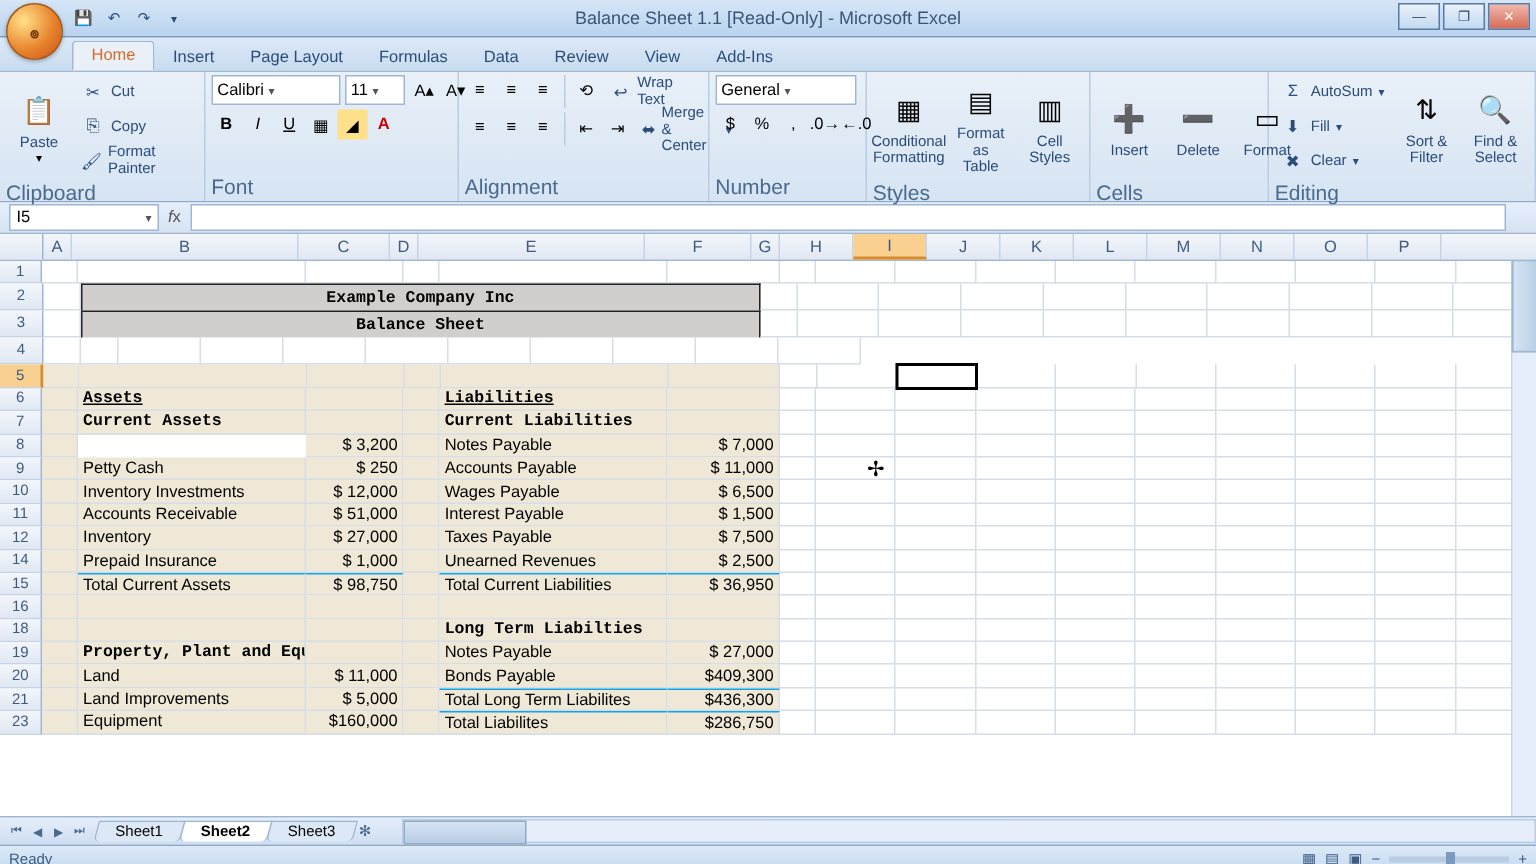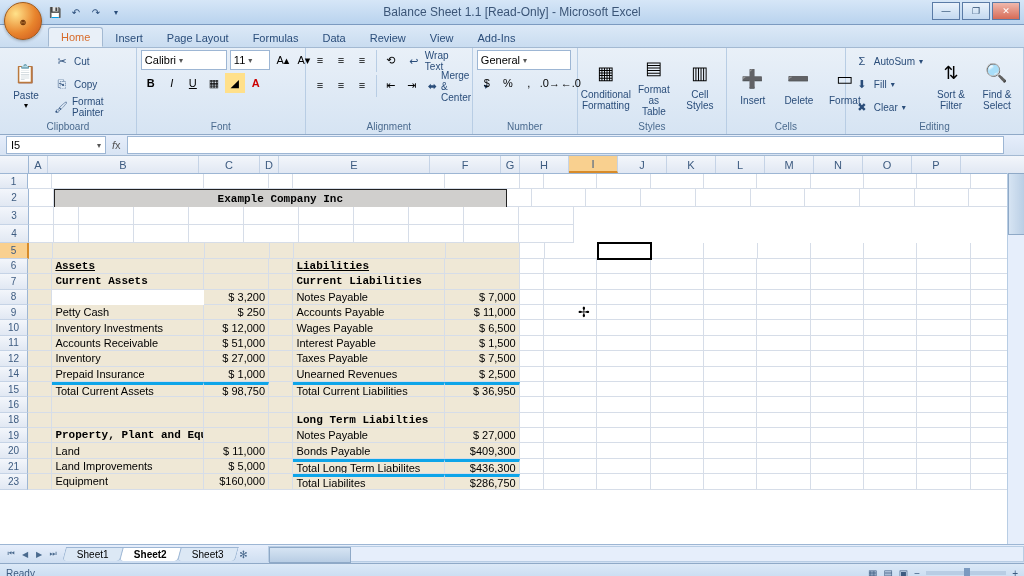--- a/index.html
+++ b/index.html
@@ -10,21 +10,21 @@
 .qat-icon { width:16px; height:16px; display:flex; align-items:center; justify-content:center; color:#2a4d7a; font-size:10px; }
 .title-text { position:absolute; left:50%; transform:translateX(-50%); color:#3b5577; font-size:12px; }
 .win-controls { position:absolute; right:4px; top:2px; display:flex; gap:2px; }
 .win-btn { width:26px; height:16px; border:1px solid #5a7ba6; background:linear-gradient(#eaf2fb,#c3d9f0); font-size:9px; display:flex; align-items:center; justify-content:center; color:#2a4a6e; }
 .win-btn.close { background:linear-gradient(#f0b8ac,#d66b56); color:#fff; }
 .ribbon-tabs { height:22px; background:linear-gradient(#dce9f7,#c9dcf0); display:flex; align-items:end; padding-left:48px; border-bottom:1px solid #a3b9d2; }
 .rtab { padding:3px 12px; font-size:11px; color:#2a4d7a; cursor:pointer; }
 .rtab.active { background:#e9f0f8; border:1px solid #a3b9d2; border-bottom:1px solid #e9f0f8; border-radius:3px 3px 0 0; color:#d76b2a; }
 .ribbon { height:86px; background:linear-gradient(#e9f0f8,#d6e4f3); border-bottom:1px solid #8fa9c7; display:flex; }
 .rgroup { border-right:1px solid #b8cde4; padding:2px 4px 0 4px; display:flex; flex-direction:column; position:relative; }
-.rgroup-label { font-size:10px; color:#4a6a8e; text-align:center; padding-bottom:2px; }
+.rgroup-label { font-size:14px; color:#4a6a8e; padding-bottom:2px; }
 .rgroup-body { flex:1; display:flex; align-items:flex-start; gap:2px; }
 .rbtn-lg { display:flex; flex-direction:column; align-items:center; justify-content:center; padding:2px 4px; min-width:36px; height:66px; cursor:pointer; }
 .rbtn-lg .ico { width:28px; height:28px; display:flex; align-items:center; justify-content:center; font-size:18px; }
 .rbtn-lg .lbl { font-size:10px; color:#2a4d7a; text-align:center; line-height:11px; margin-top:2px;}
 .rcol { display:flex; flex-direction:column; gap:1px; }
 .rbtn-sm { display:flex; align-items:center; gap:4px; padding:1px 4px; height:20px; font-size:10px; color:#2a4d7a; cursor:pointer; }
 .rbtn-sm .ico { width:16px; height:16px; display:flex; align-items:center; justify-content:center; font-size:11px; }
 .rselect { border:1px solid #9db6d4; background:#fff; font-size:11px; height:18px; display:flex; align-items:center; padding:0 3px; }
 .rselect .dd { margin-left:3px; font-size:8px; color:#555; }
 .fmt-icons { display:flex; gap:1px; }
@@ -41,21 +41,21 @@
 .colh.sel { background:#f9d08f; border-bottom:2px solid #d78b2a;}
 .rows { position:relative; }
 .row { display:flex; height:15.4px; }
 .rowh { width:28px; border-right:1px solid #9db6d4; border-bottom:1px solid #c5d3e6; background:linear-gradient(#f3f6fb,#e1e8f3); text-align:center; font-size:10px; color:#3d5b80; display:flex; align-items:center; justify-content:center;}
 .rowh.sel { background:#f9d08f; border-right:2px solid #d78b2a;}
 .cell { border-right:1px solid #d6dde8; border-bottom:1px solid #d6dde8; font-size:11px; padding:0 3px; display:flex; align-items:center; overflow:hidden; white-space:nowrap;}
 .cell.right { justify-content:flex-end;}
 .cell.center { justify-content:center;}
 .cell.bold { font-weight:bold;font-family:Liberation Mono, monospace;}
 .cell.ul { text-decoration:underline;}
-.cell.bordertop { border-top:3px solid #0ea5e9;}
+.cell.bordertop { border-top:1px solid #0ea5e9;}
 .cell.borderbot { border-bottom:1px solid #222 !important;}
 .cell.beige { background:#efe8d6;}
 .hdr-box { background:#d0cfcd; border:1px solid #222;}
 .sel-cell { outline:2px solid #000; outline-offset:-1px; z-index:5;}
 .sheet-tabs { height:18px; background:linear-gradient(#e6eefb,#cedef1); border-top:1px solid #9db6d4; display:flex; align-items:center; font-size:10px;}
 .stab-nav { display:flex; gap:0; margin:0 4px;}
 .stab-nav span { width:14px; height:14px; display:flex; align-items:center; justify-content:center; color:#4a6a8e; cursor:pointer; font-size:8px;}
 .stab { padding:1px 12px; border:1px solid #9db6d4; border-bottom:none; background:#dce8f5; cursor:pointer; border-radius:0 0 4px 4px; transform:skewX(-15deg); margin-right:-1px;}
 .stab span { display:inline-block; transform:skewX(15deg);}
 .stab.active { background:#fff; font-weight:bold;}
@@ -344,20 +344,21 @@
         <div class="cell" style="width: 48px;"></div>
         <div class="cell" style="width: 48px;"></div>
         <div class="cell" style="width: 48px;"></div>
         <div class="cell" style="width: 48px;"></div>
         <div class="cell" style="width: 48px;"></div>
         <div class="cell" style="width: 48px;"></div>
       </div>
       <div class="row" style="height: 18px;">
         <div class="rowh">3</div>
         <div class="cell" style="width: 18px;"></div>
+        <div class="cell center bold hdr-box" style="width: 448px; border-bottom: none;">Balance Sheet</div>
         <div class="cell" style="width: 18px;"></div>
         <div class="cell" style="width: 48px;"></div>
         <div class="cell" style="width: 48px;"></div>
         <div class="cell" style="width: 48px;"></div>
         <div class="cell" style="width: 48px;"></div>
         <div class="cell" style="width: 48px;"></div>
         <div class="cell" style="width: 48px;"></div>
         <div class="cell" style="width: 48px;"></div>
         <div class="cell" style="width: 48px;"></div>
         <div class="cell" style="width: 48px;"></div>

